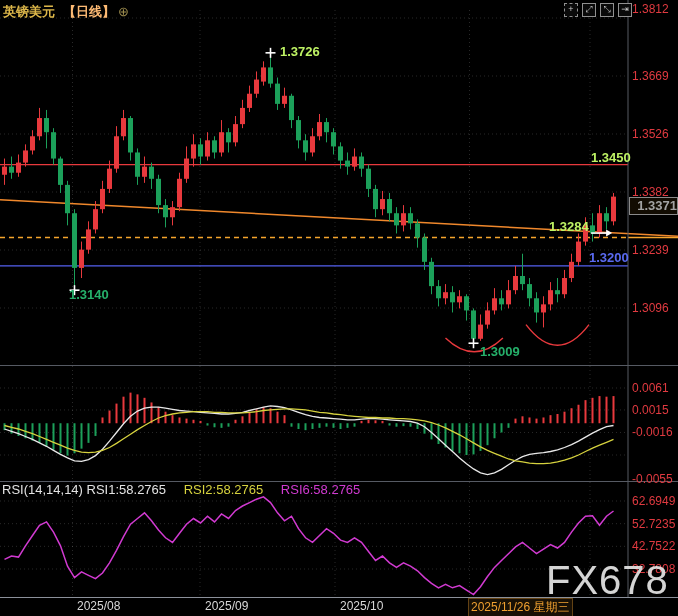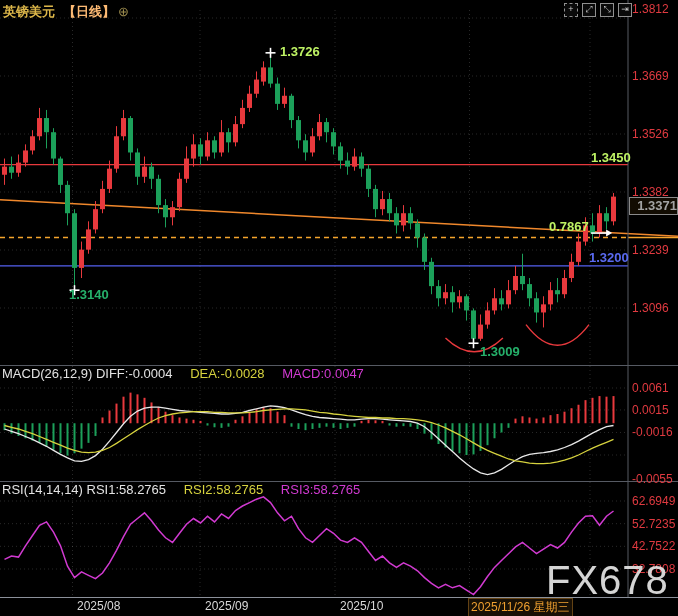--- a/index.html
+++ b/index.html
@@ -388,33 +388,28 @@
     <div class="axlab" style="top:494px">62.6949</div>
     <div class="axlab" style="top:517px">52.7235</div>
     <div class="axlab" style="top:539px">42.7522</div>
     <div class="axlab" style="top:562px">32.7808</div>
   </div>
 
   <div class="annot red" style="left:280px;top:44px">1.3726</div>
   <div class="annot grn" style="left:69px;top:287px">1.3140</div>
   <div class="annot grn" style="left:480px;top:344px">1.3009</div>
   <div class="annot red" style="left:591px;top:150px">1.3450</div>
-  <div class="annot red" style="left:549px;top:219px">0.7867</div>
+  <div class="annot red" style="left:549px;top:219px">1.3284</div>
   <div class="annot blu" style="left:589px;top:250px">1.3200</div>
   <div class="tag">1.3371</div>
 
-  <div class="indrow" style="top:366px">
-    <span class="wht">MACD(26,12,9) DIFF:-0.0004</span>
-    <span class="yel">DEA:-0.0028</span>
-    <span class="mag">MACD:0.0047</span>
-  </div>
   <div class="indrow" style="top:482px">
     <span class="wht">RSI(14,14,14) RSI1:58.2765</span>
     <span class="yel">RSI2:58.2765</span>
-    <span class="mag">RSI3:58.2765</span>
+    <span class="mag">RSI6:58.2765</span>
   </div>
 
   <div class="dates">
     <span class="dlab" style="left:77px">2025/08</span>
     <span class="dlab" style="left:205px">2025/09</span>
     <span class="dlab" style="left:340px">2025/10</span>
     <span class="dcur" style="left:468px">2025/11/26 星期三</span>
   </div>
 
   <div class="wm">FX678</div>

